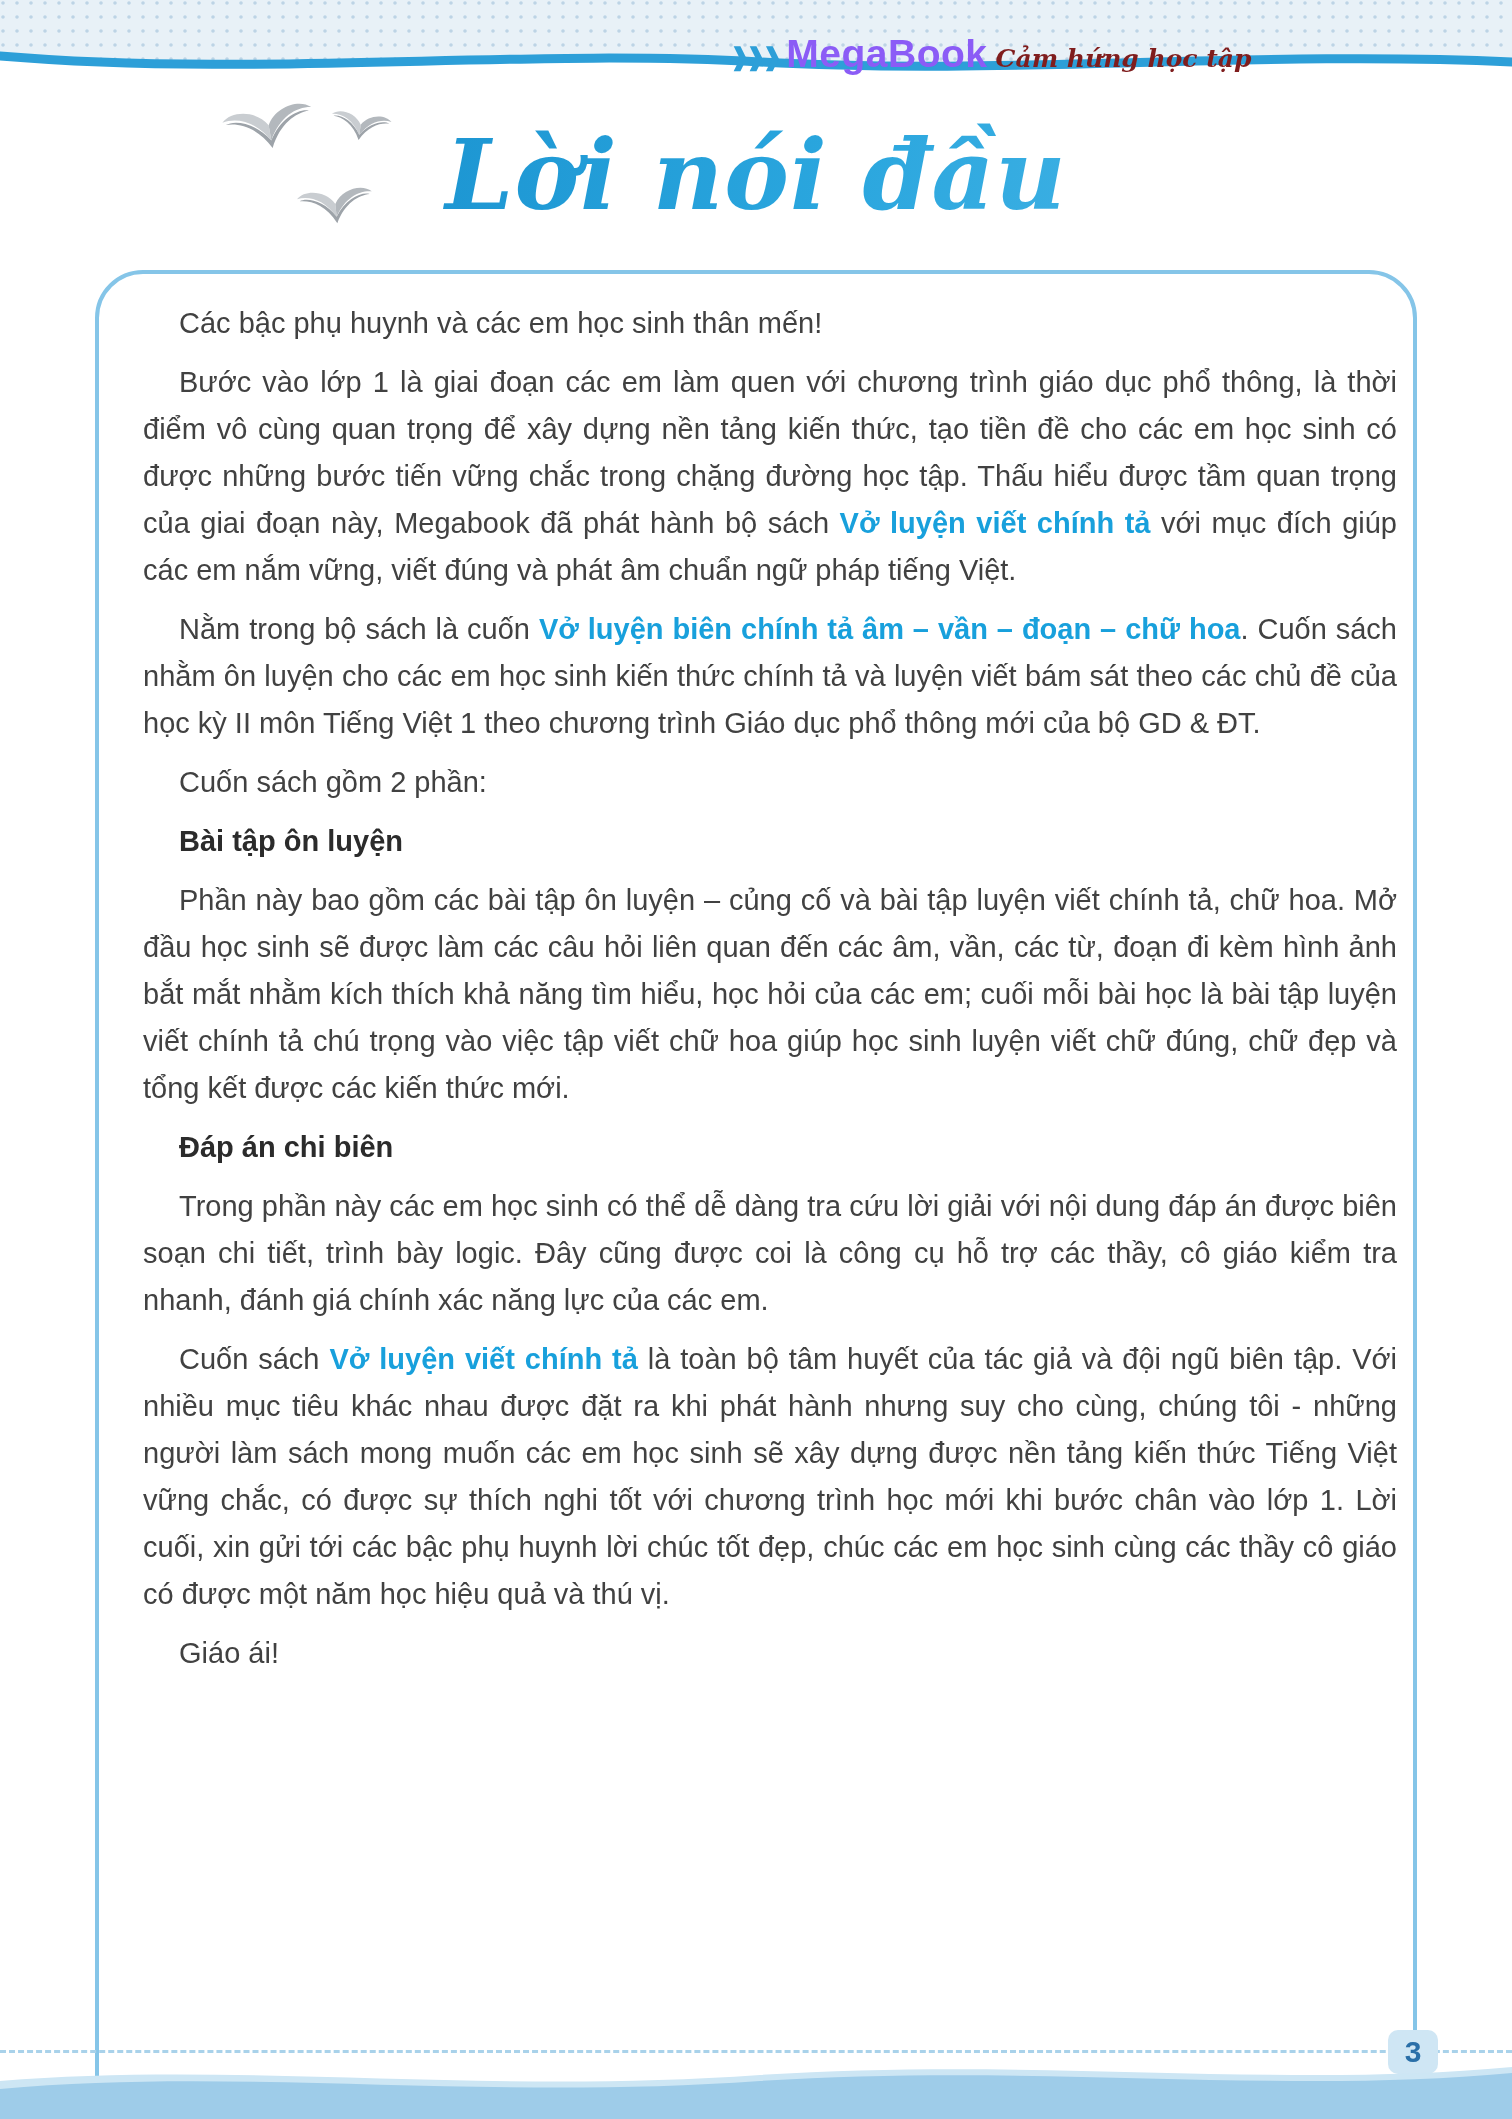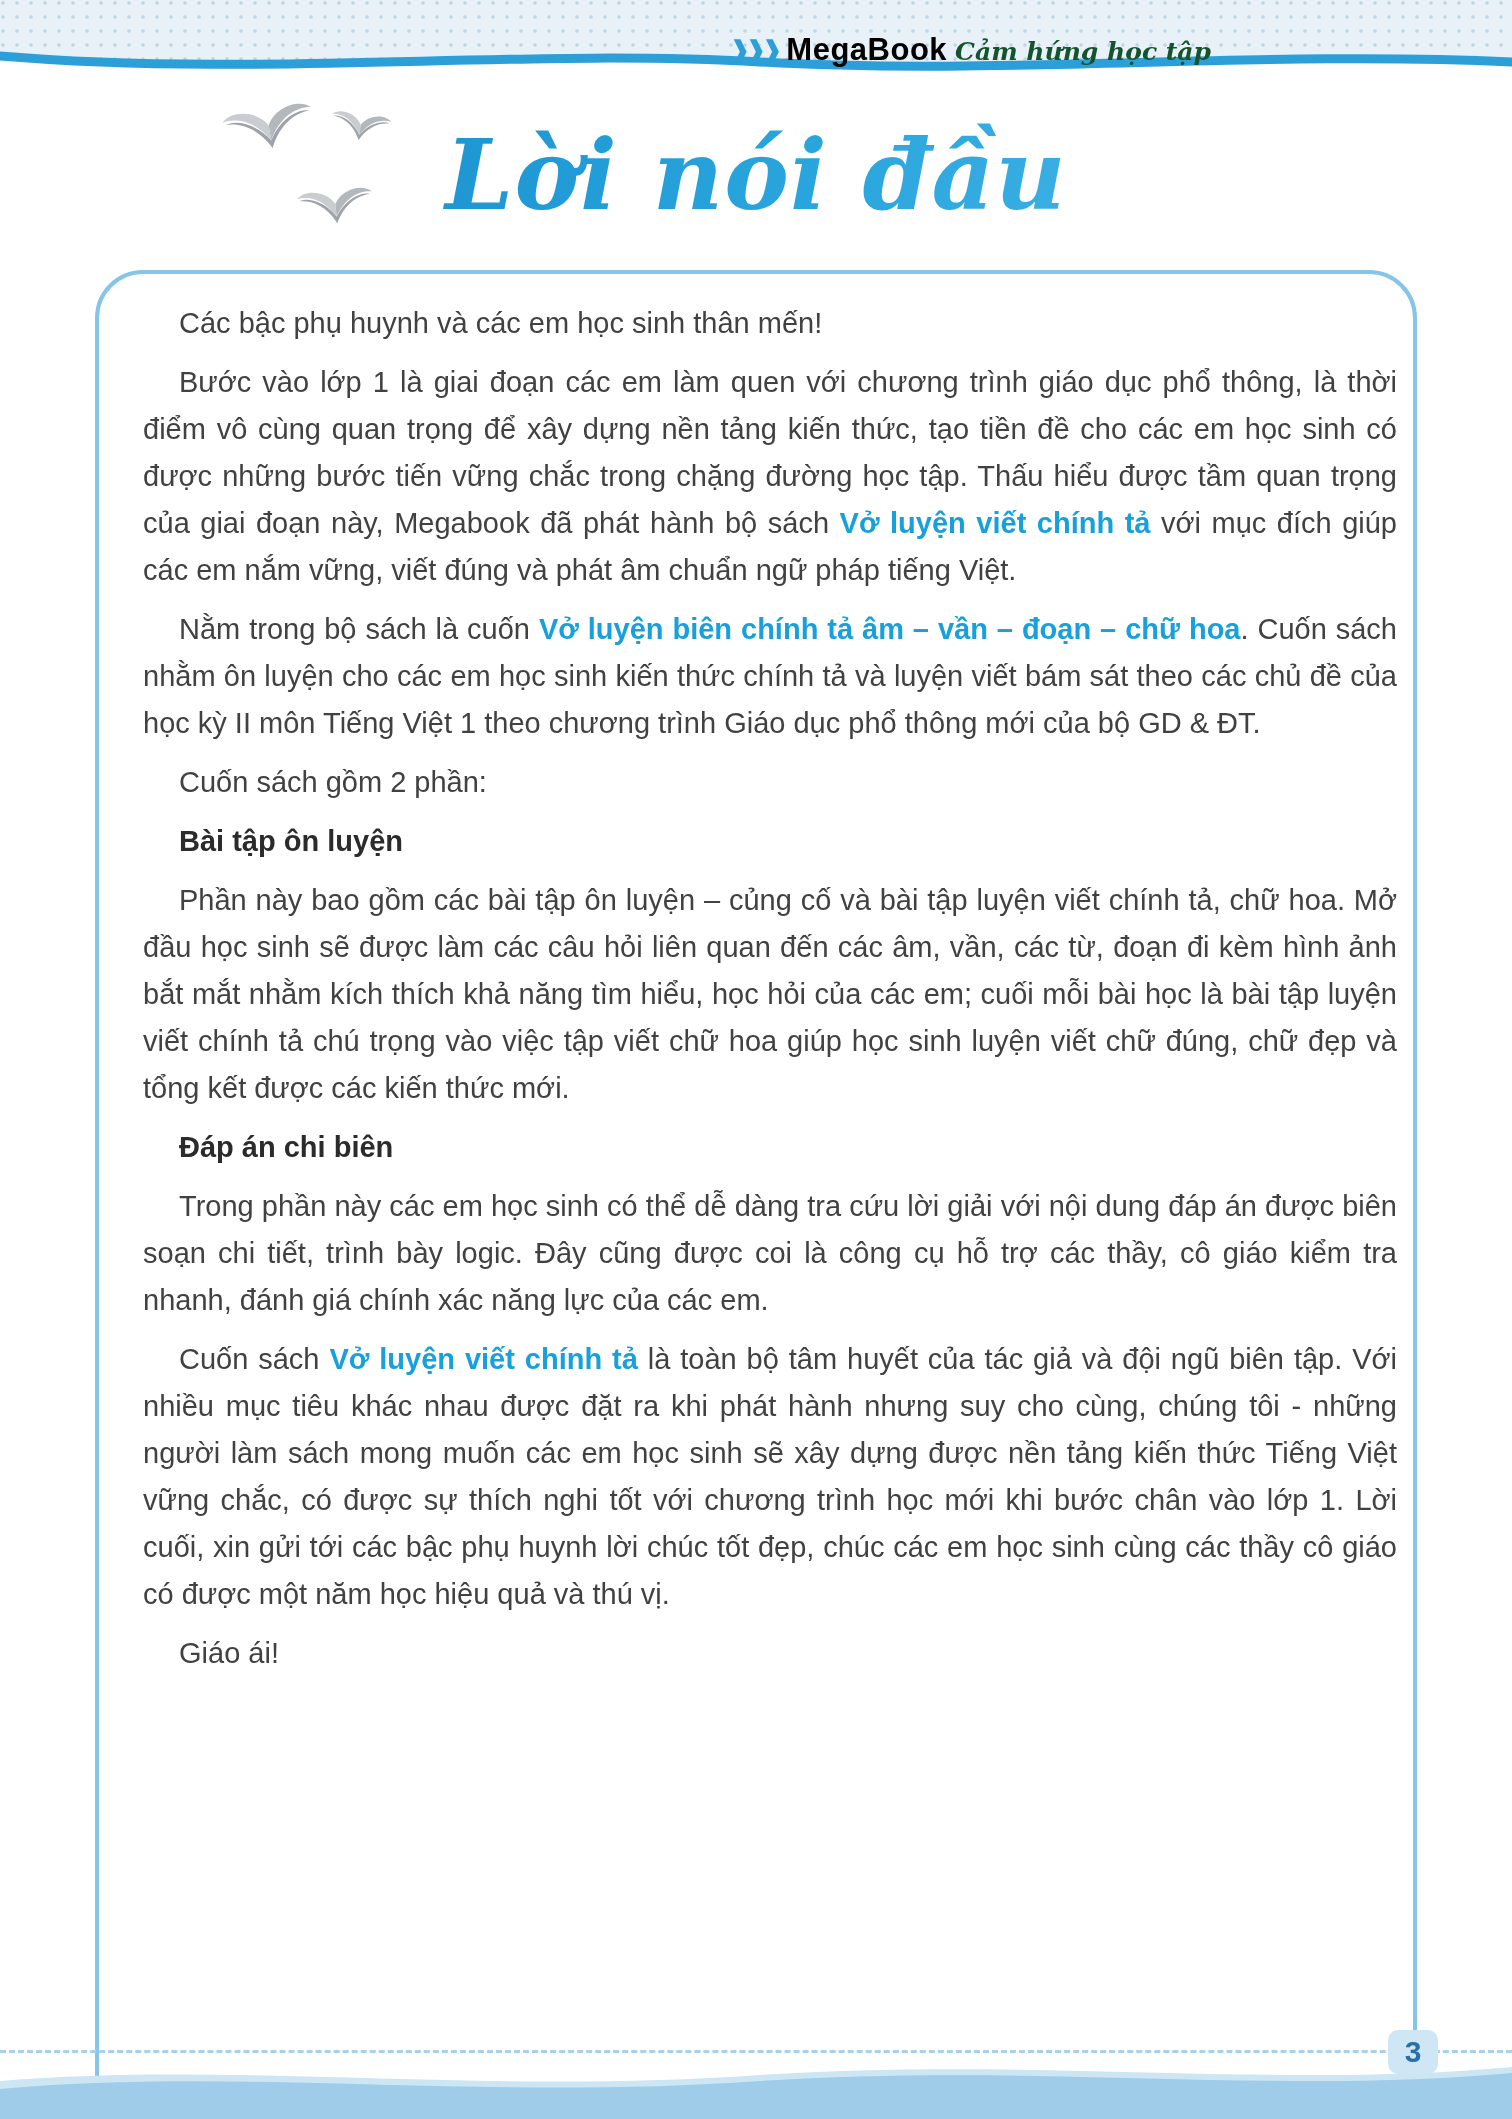--- a/index.html
+++ b/index.html
@@ -21,28 +21,28 @@
     position:absolute; top:32px; left:730px;
     display:flex; align-items:baseline; gap:8px;
     white-space:nowrap;
   }
   .logo-chevrons {
     color:var(--band,#2d9fd8);
     font-size:24px; font-weight:700; letter-spacing:-4px;
     transform:translateY(-2px); display:inline-block;
   }
   .logo-brand {
-    color:#000000; font-size:31px; font-weight:700;
+    color:#8b5cf6; font-size:39px; font-weight:700;
     letter-spacing:0.5px;
     text-align:right;
   }
   .logo-tagline {
     font-family:"DejaVu Serif", serif;
     font-style:italic; font-weight:700;
-    color:#14532d; font-size:25px;
+    color:#7f1d1d; font-size:25px;
   }
 
   
   .book { position:absolute; }
   .b1 { left:222px; top:106px; width:96px; transform:rotate(-10deg); }
   .b2 { left:328px; top:112px; width:64px; transform:rotate(8deg); }
   .b3 { left:296px; top:188px; width:80px; transform:rotate(-6deg); }
 
   
   .title {

